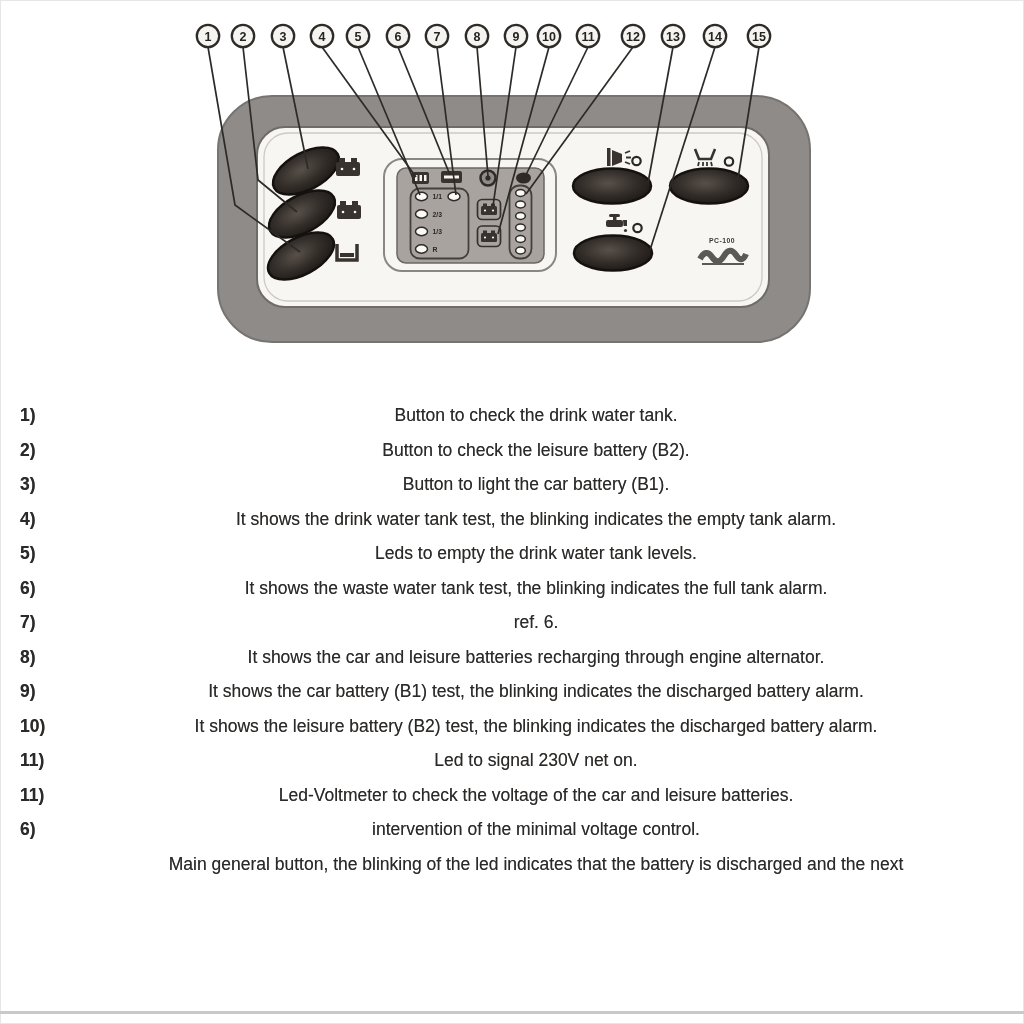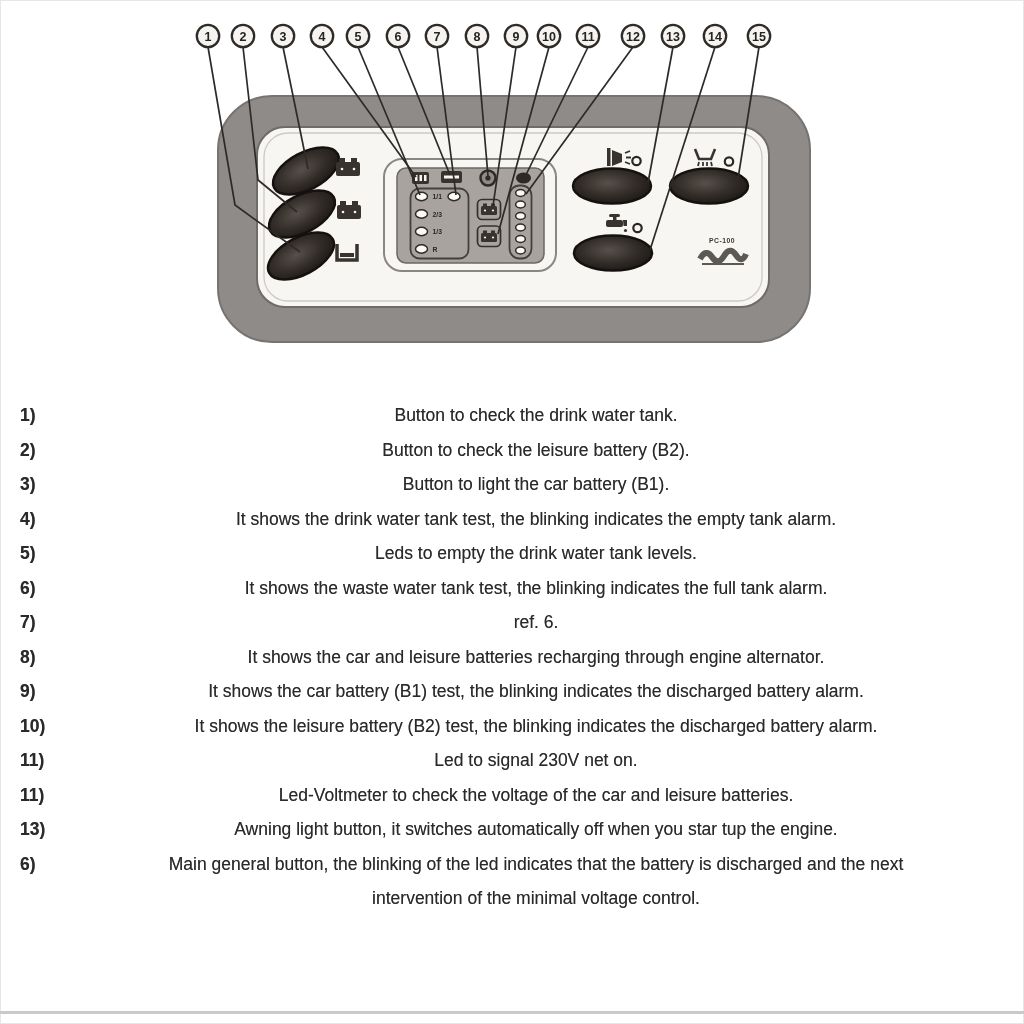--- a/index.html
+++ b/index.html
@@ -312,26 +312,20 @@
         <div>Led to signal 230V net on.</div>
       </span>
     </div>
     <div class="legend-row">
       <span class="legend-num">11)</span>
       <span class="legend-txt">
         <div>Led-Voltmeter to check the voltage of the car and leisure batteries.</div>
       </span>
     </div>
     <div class="legend-row">
-      <span class="legend-num">13)</span>
-      <span class="legend-txt">
-        <div>Awning light button, it switches automatically off when you star tup the engine.</div>
-      </span>
-    </div>
-    <div class="legend-row">
       <span class="legend-num">6)</span>
       <span class="legend-txt">
+        <div>intervention of the minimal voltage control.</div>
         <div>Main general button, the blinking of the led indicates that the battery is discharged and the next</div>
-        <div>intervention of the minimal voltage control.</div>
       </span>
     </div>
   </div>
 <div class="scan-bottom"></div>
 
 </body></html>

